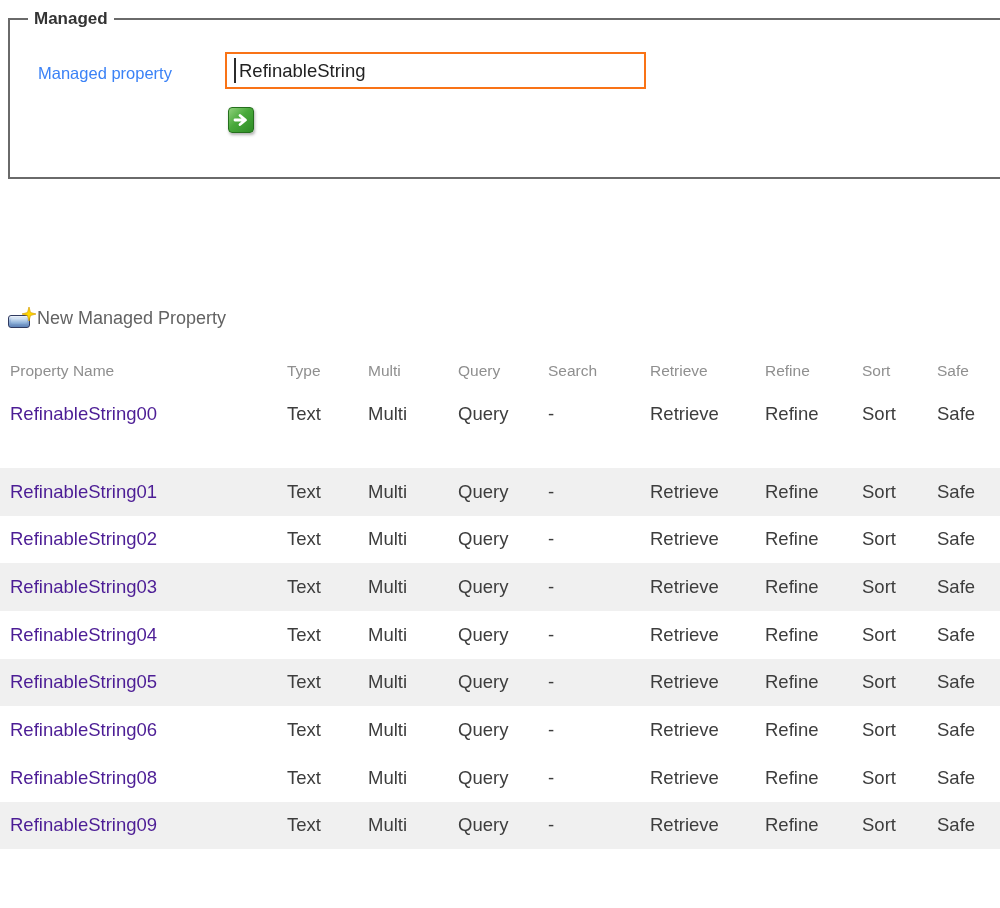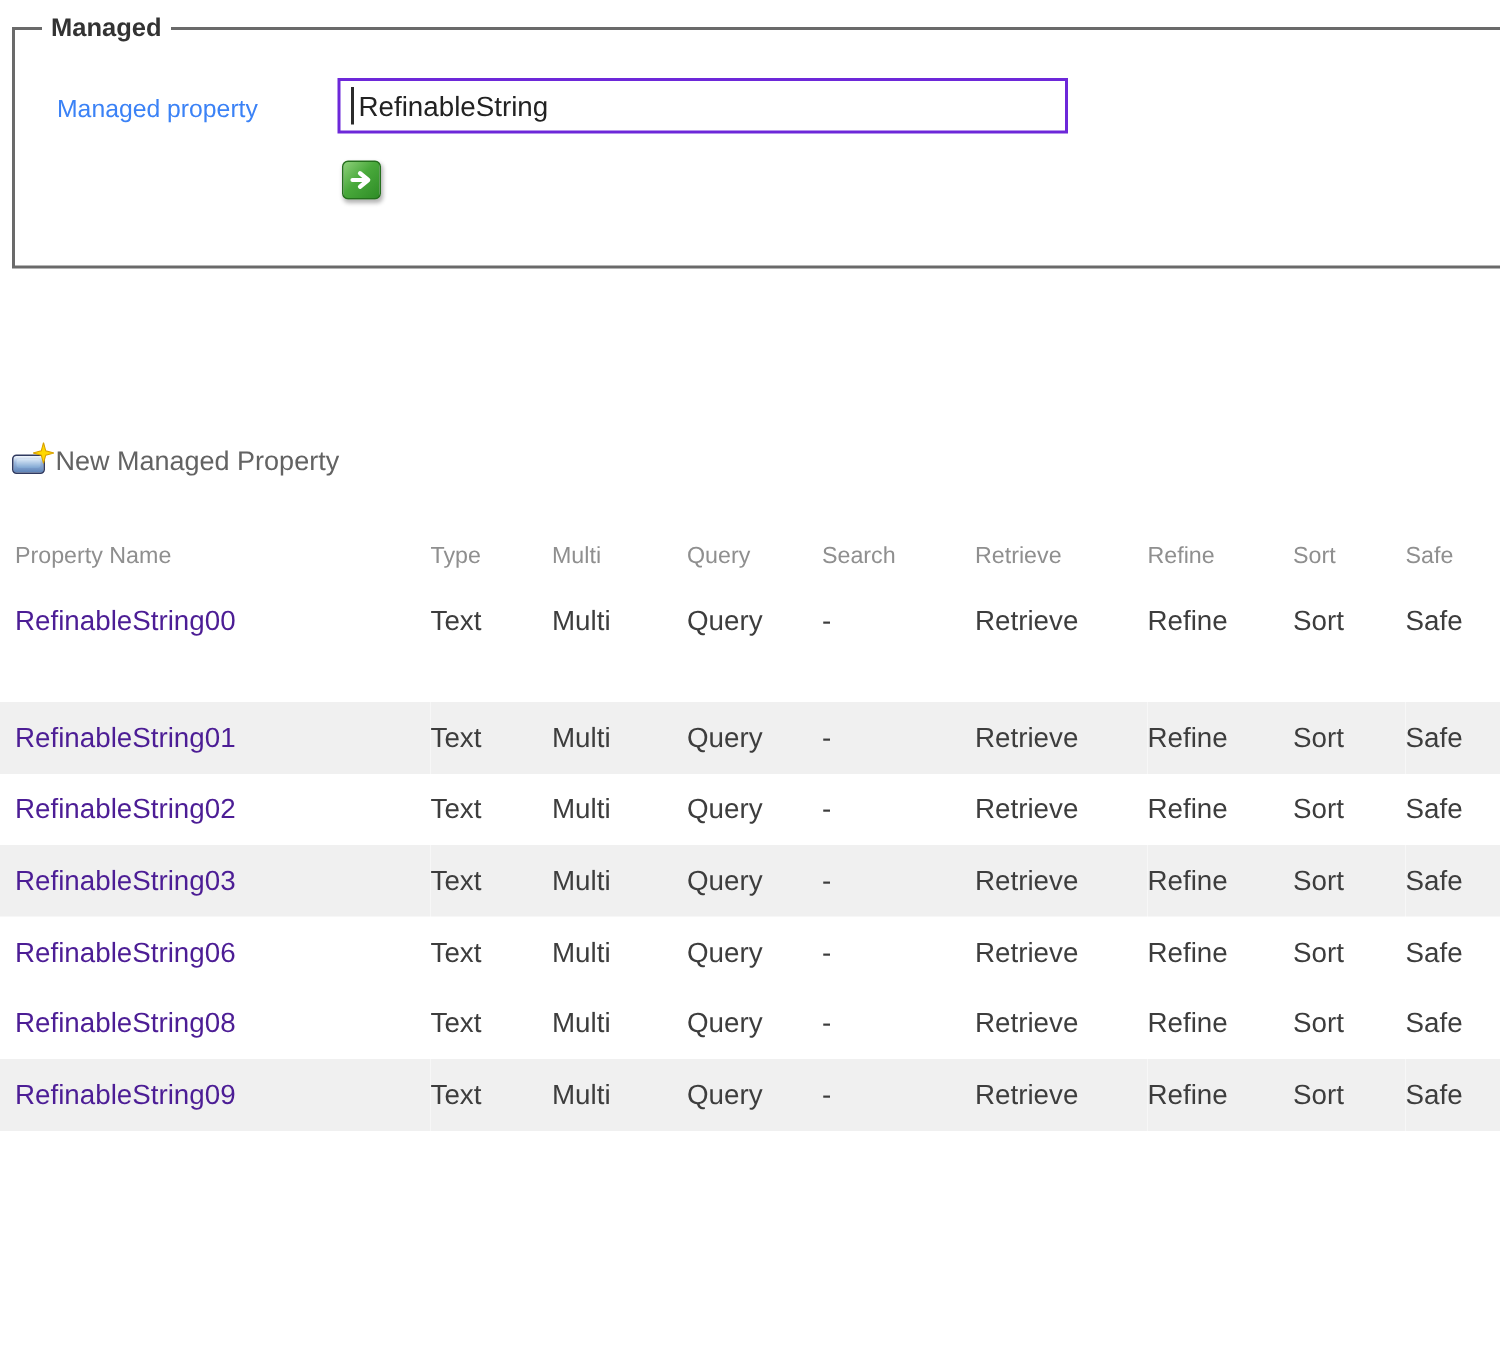--- a/index.html
+++ b/index.html
@@ -35,23 +35,23 @@
     position: absolute;
     left: 38px;
     top: 64px;
     font-size: 16.5px;
     color: #3b82f6;
   }
   .mp-input {
     position: absolute;
     left: 225px;
     top: 52px;
-    width: 487px;
+    width: 421px;
     height: 37px;
-    border: 2px solid #6d28d9;
+    border: 2px solid #f97316;
     outline: none;
     padding: 0 8px 0 12px;
     font-family: "Liberation Sans", sans-serif;
     font-size: 18.5px;
     color: #222222;
     background: #ffffff;
   }
   .caret {
     position: absolute;
     left: 234px;
@@ -75,23 +75,22 @@
     display: flex;
     align-items: center;
     justify-content: center;
   }
   .go-btn svg { display: block; }
 
   
   .new-prop {
     position: absolute;
     left: 8px;
-    top: 296px;
+    top: 308px;
     display: flex;
-    align-items: center;
     cursor: pointer;
   }
   .new-icon {
     position: relative;
     width: 26px;
     height: 22px;
     margin-right: 3px;
   }
   .new-icon .btn-face {
     position: absolute;
@@ -256,20 +255,42 @@
           <td>Text</td>
           <td>Multi</td>
           <td>Query</td>
           <td>-</td>
           <td>Retrieve</td>
           <td>Refine</td>
           <td>Sort</td>
           <td>Safe</td>
         </tr>
         <tr class="data-row">
+          <td><a href="#">RefinableString04</a></td>
+          <td>Text</td>
+          <td>Multi</td>
+          <td>Query</td>
+          <td>-</td>
+          <td>Retrieve</td>
+          <td>Refine</td>
+          <td>Sort</td>
+          <td>Safe</td>
+        </tr>
+        <tr class="data-row stripe">
+          <td><a href="#">RefinableString05</a></td>
+          <td>Text</td>
+          <td>Multi</td>
+          <td>Query</td>
+          <td>-</td>
+          <td>Retrieve</td>
+          <td>Refine</td>
+          <td>Sort</td>
+          <td>Safe</td>
+        </tr>
+        <tr class="data-row">
           <td><a href="#">RefinableString06</a></td>
           <td>Text</td>
           <td>Multi</td>
           <td>Query</td>
           <td>-</td>
           <td>Retrieve</td>
           <td>Refine</td>
           <td>Sort</td>
           <td>Safe</td>
         </tr>

